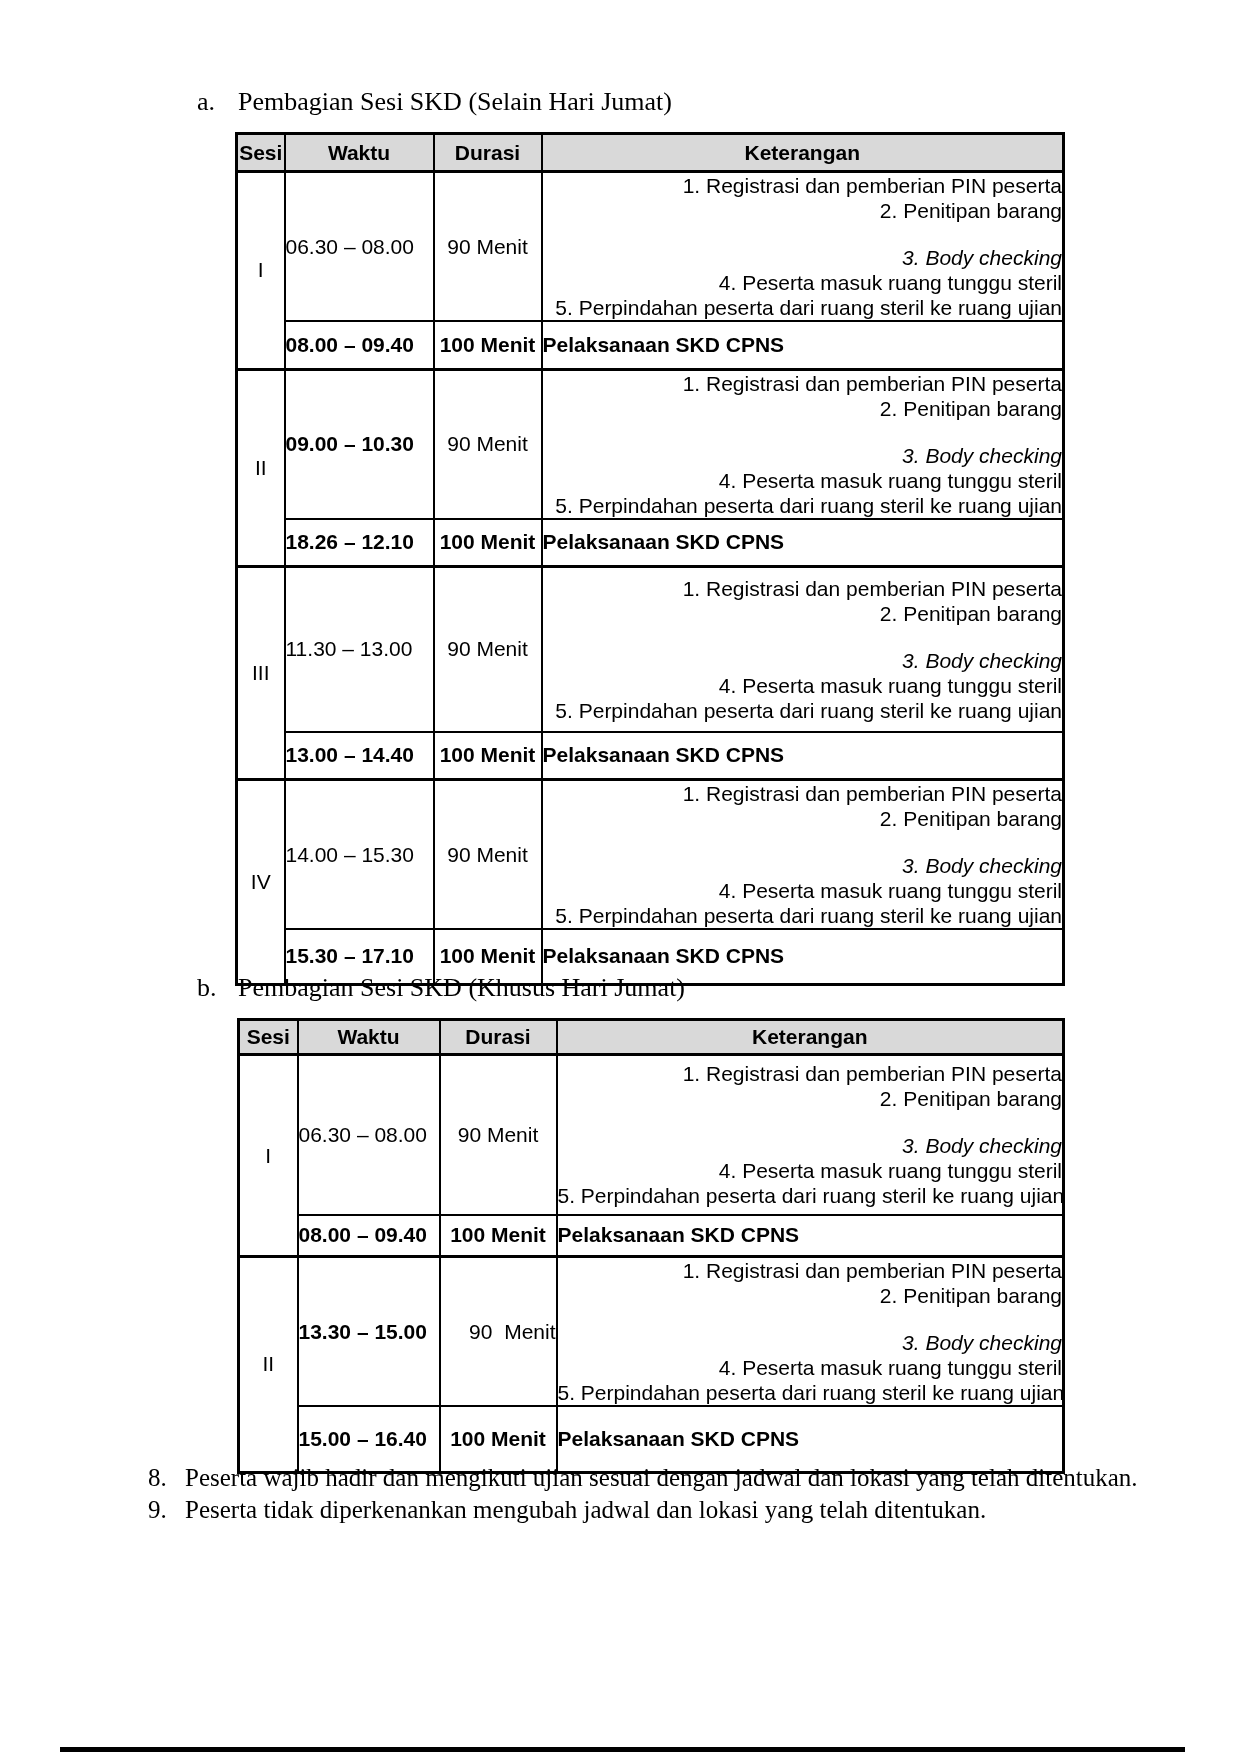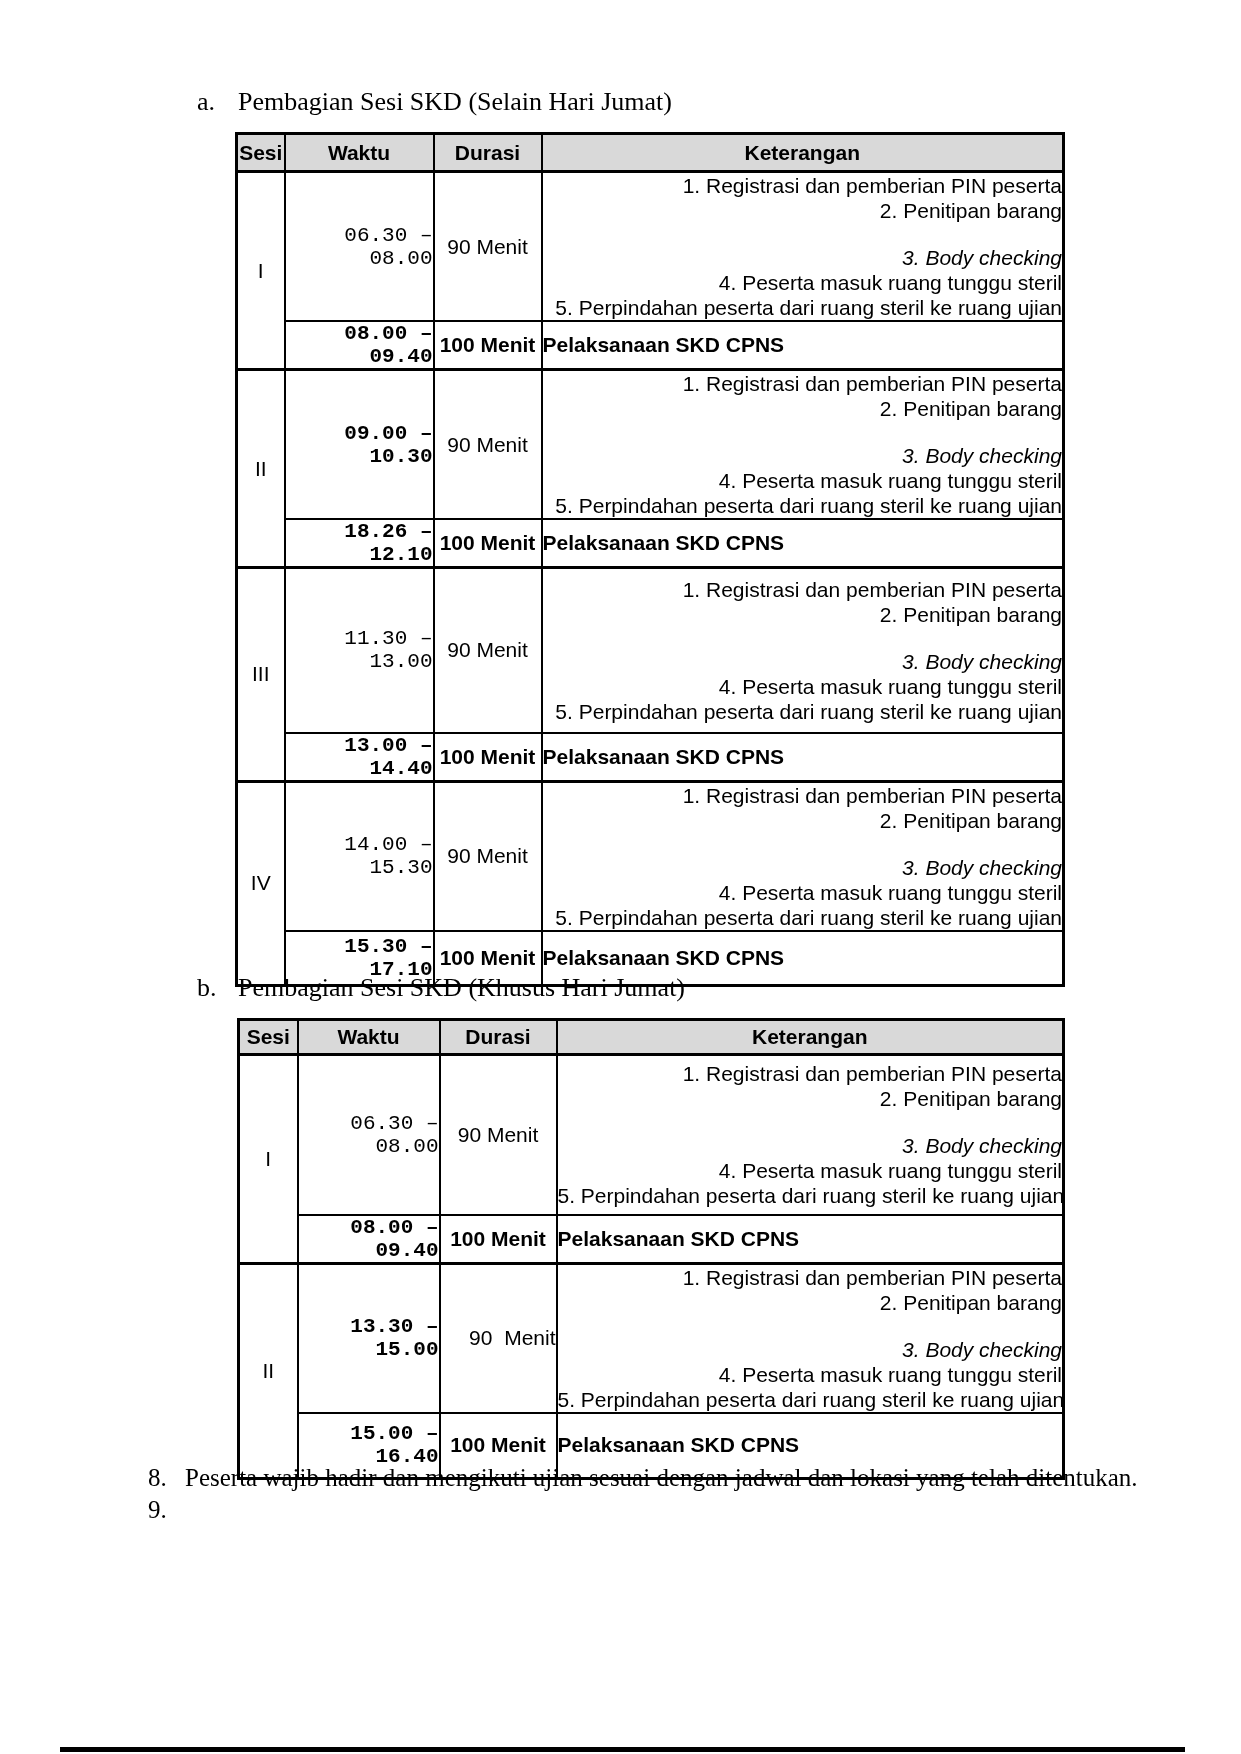--- a/index.html
+++ b/index.html
@@ -25,21 +25,21 @@
     border:2px solid #000; padding:0; vertical-align:middle;
     overflow:hidden;
   }
   .sched-table thead th {
     background:#d9d9d9; font-weight:bold; text-align:center;
     border-bottom:3px solid #000;
   }
   .sched-table tr.group-start > td { border-top:3px solid #000; }
 
   .sesi-cell   { text-align:center; }
-  .waktu-cell  { text-align:right;font-family:Liberation Mono, monospace; }
+  .waktu-cell  { text-align:left; }
   .durasi-cell { text-align:center;margin-left:40px; }
   .ket-cell    { padding:6px 8px 6px 12px; }
   .ket-exam    { padding:0 8px 0 12px; }
   .k-line      { line-height:25px; white-space:nowrap;text-align:right; }
   .italic      { font-style:italic;margin-top:22px; }
   .bold        { font-weight:bold; }
   .durasi-right{ text-align:right; padding-right:2px; word-spacing:6px; }
 
   .notes { position:absolute; left:148px; top:1462px; font-size:25px; }
   .note-line { display:flex; line-height:32px; }
@@ -206,18 +206,19 @@
     </tbody>
   </table>
 
   <div class="notes">
     <div class="note-line">
       <span class="note-num">8.</span>
       <span class="note-text">Peserta wajib hadir dan mengikuti ujian sesuai dengan jadwal dan lokasi yang telah ditentukan.</span>
     </div>
     <div class="note-line">
       <span class="note-num">9.</span>
+      <span class="note-text">Peserta tidak diperkenankan mengubah jadwal dan lokasi yang telah ditentukan.</span>
     </div>
   </div>
 
   <div class="bottom-bar"></div>
 
 </div>
 
 </body></html>

